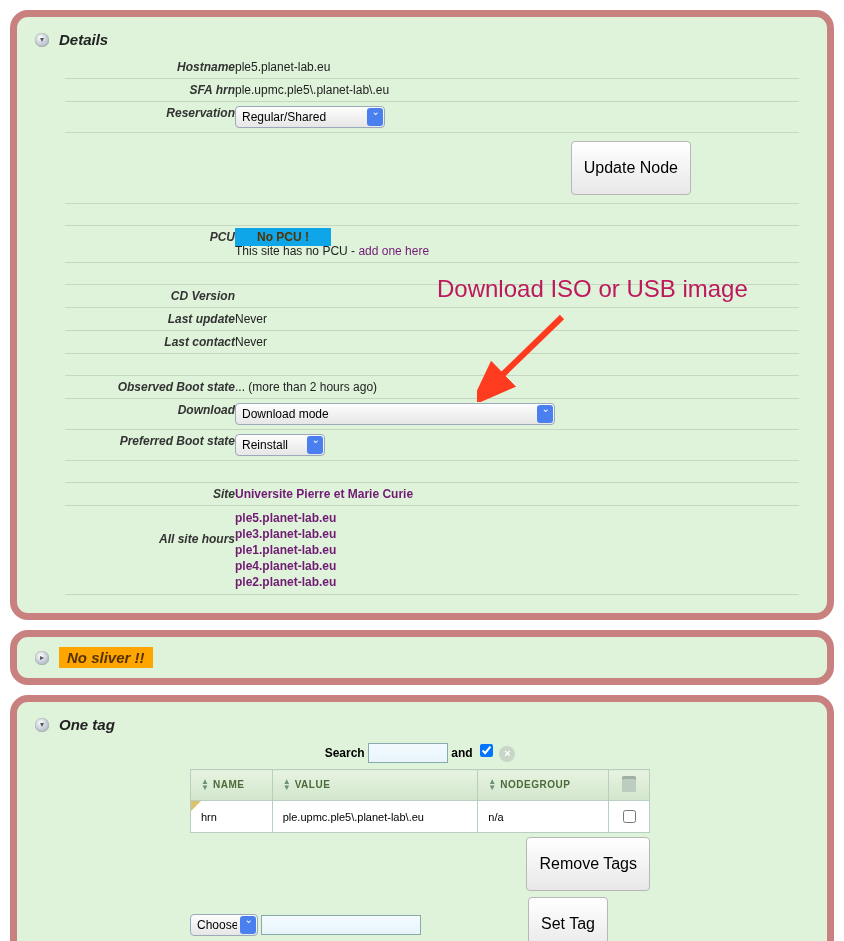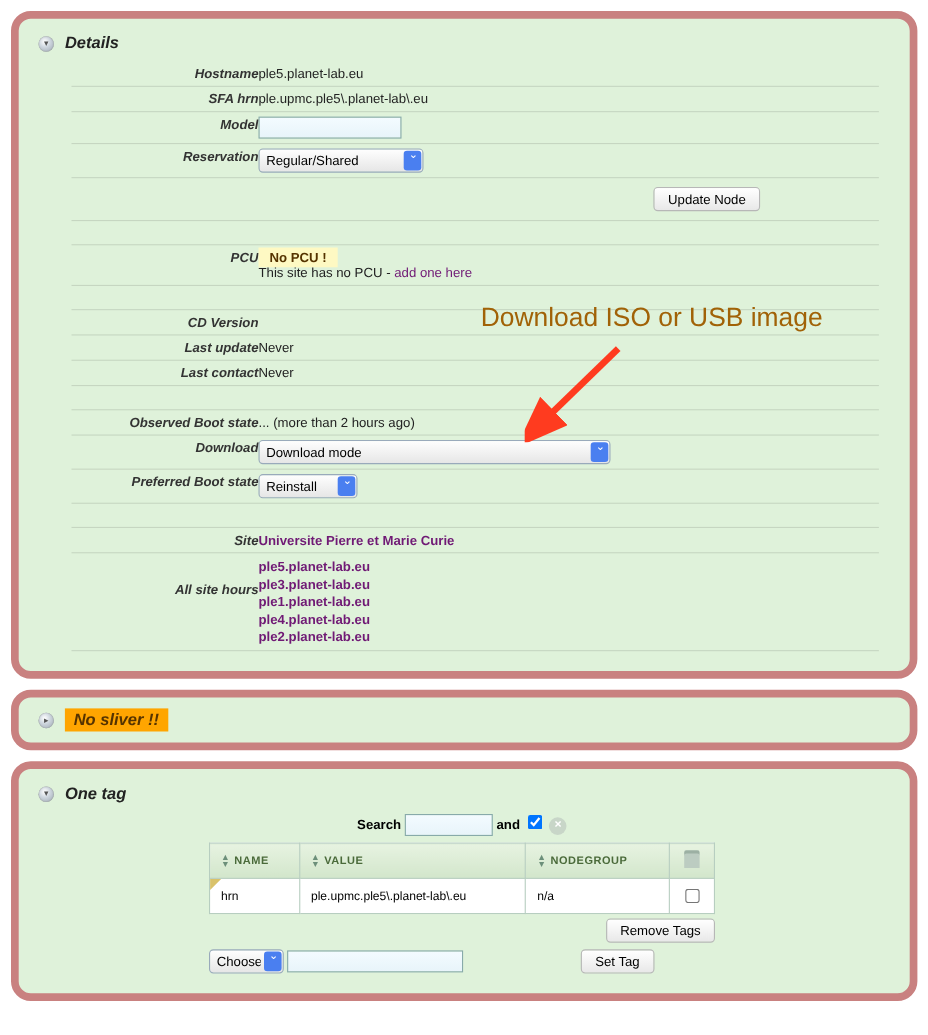--- a/index.html
+++ b/index.html
@@ -67,23 +67,23 @@
     font-size: 12px;
     color: #222;
   }
   .kv-value a, .link {
     color: #701a75;
     text-decoration: none;
   }
   .green-link { color: #6a9a29; font-weight: bold; }
   .blue-bold { color: #1c3c8c; font-weight: bold; }
   .orange-badge {
-    background: #fef9c3;
+    background: #0ea5e9;
     color: #553300;
-    padding: 2px 10px;
+    padding: 2px 22px;
     font-weight: bold;
     font-size: 12px;
   }
   input[type="text"] {
     border: 1px solid #8aa;
     background: linear-gradient(#f3fbff,#e8f4fa);
     height: 20px;
     font-size: 12px;
     padding: 0 4px;
   }
@@ -120,22 +120,22 @@
     top: 0px;
     color: #fff;
     font-size: 10px;
     z-index: 2;
     pointer-events: none;
   }
   button.mac {
     background: linear-gradient(#ffffff,#e8e8e8);
     border: 1px solid #b7b7b7;
     border-radius: 4px;
-    padding: 3px 12px;
-    font-size: 12px;
+    padding: 17px 12px;
+    font-size: 16px;
     cursor: pointer;
   }
   .right { text-align: right; }
   .spacer-row { height: 22px; border-bottom: 1px solid #c6d6c1; }
   table.data {
     border-collapse: collapse;
     width: 100%;
     background: #fff;
     margin-top: 4px;
   }
@@ -168,21 +168,21 @@
     box-shadow: inset 0 3px 0 #9cb0a3;
   }
   .corner-fold {
     position:absolute;
     width:0;height:0;
     border-top:10px solid #d9c26a;
     border-right:10px solid transparent;
   }
   .annotation {
     position: absolute;
-    color: #a16207;
+    color: #be185d;
     font-size: 24px;
     font-family: Arial, sans-serif;
     pointer-events: none;
   }
   .arrow-svg {
     position: absolute;
     pointer-events: none;
   }
   .search-row {
     text-align: center;
@@ -209,24 +209,20 @@
   </div>
 
   <div class="details-body">
     <div class="kv">
         <div class="kv-label">Hostname</div>
       <div class="kv-value">ple5.planet-lab.eu</div>
       </div>
     <div class="kv">
         <div class="kv-label">SFA hrn</div>
       <div class="kv-value">ple.upmc.ple5\.planet-lab\.eu</div>
-      </div>
-    <div class="kv">
-        <div class="kv-label">Model</div>
-      <div class="kv-value"><input type="text" style="width: 130px;" value=""></div>
       </div>
     <div class="kv">
         <div class="kv-label">Reservation</div>
       <div class="kv-value">
         <span class="select-wrap"><select class="mac" style="width:150px"><option>Regular/Shared</option></select></span>
       </div>
       </div>
     <div style="border-bottom:1px solid #c6d6c1; padding:8px 0;">
       <div style="margin-left:186px; width:440px; text-align:right;">
         <button class="mac">Update Node</button>

